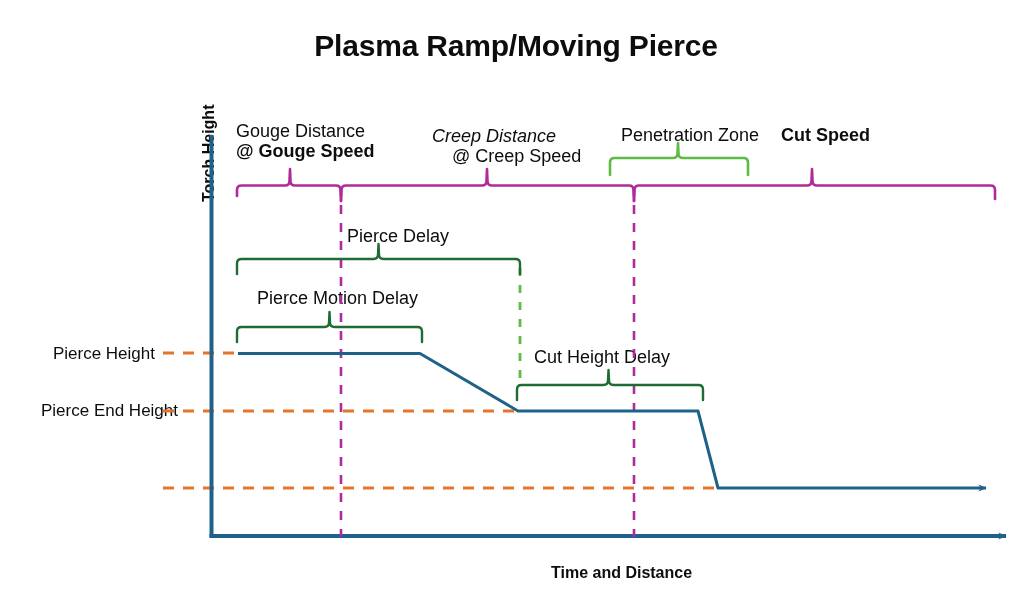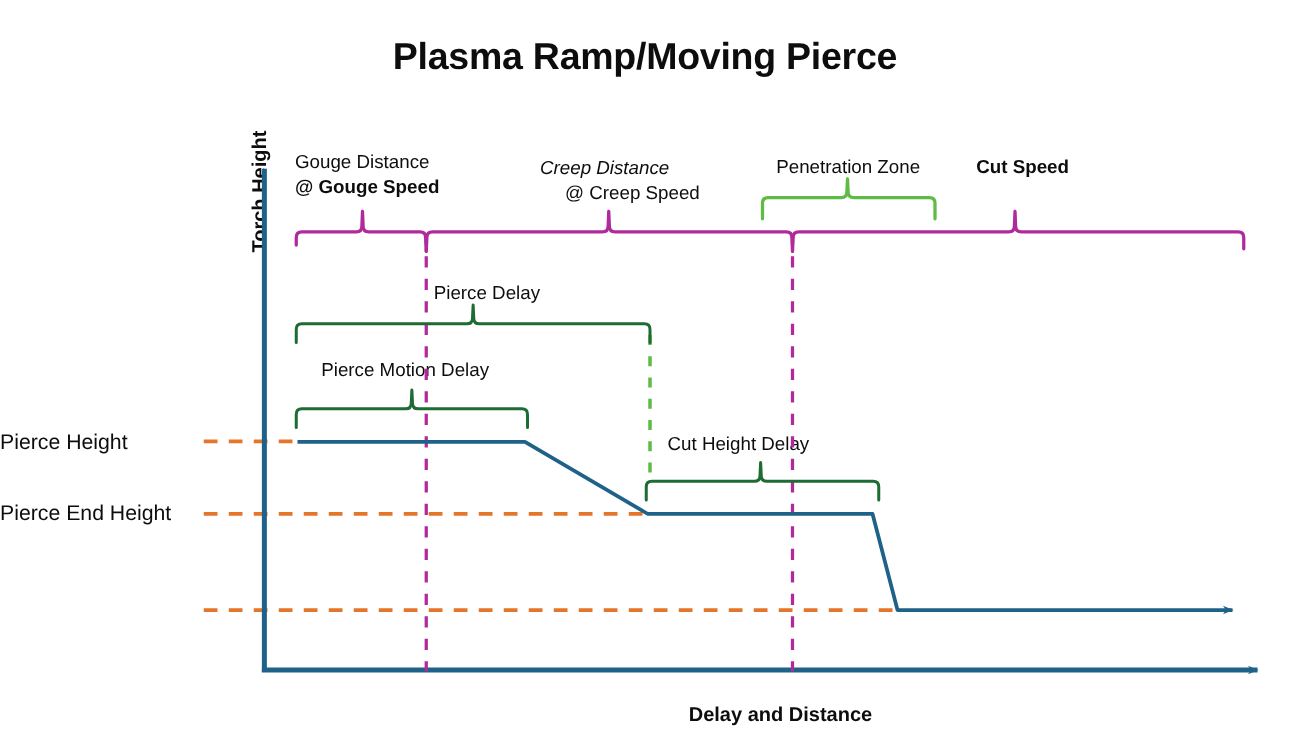--- a/index.html
+++ b/index.html
@@ -3,33 +3,33 @@
 <meta charset="utf-8">
 <style>
   html,body{margin:0;padding:0;background:#ffffff;}
   body{width:1032px;height:596px;overflow:hidden;font-family:"Liberation Sans",sans-serif;color:#0d0d0d;}
   #stage{position:relative;width:1032px;height:472px;}
   svg#diagram{position:absolute;left:0;top:0;width:1032px;height:596px;}
   .lbl{position:absolute;font-family:"Liberation Sans",sans-serif;color:#0d0d0d;white-space:pre;line-height:1.28;}
   .title{font-size:30px;font-weight:bold;text-align:center;width:1032px;left:0;top:27px;letter-spacing:-0.2px;}
   .axis-y{font-size:16px;font-weight:bold;transform:rotate(-90deg);transform-origin:left top;white-space:nowrap;}
   .axis-x{font-size:16px;font-weight:bold;}
-  .anno{font-size:15px;}
-  .ylab{font-size:17px;text-align:left;}
+  .anno{font-size:18px;}
+  .ylab{font-size:17px;text-align:right;}
 </style>
 </head>
 <body>
 
 <div id="stage">
 
   <div class="lbl title">Plasma Ramp/Moving Pierce</div>
 
   <div class="lbl axis-y" style="left:199px;top:202px;">Torch Height</div>
 
-  <div class="lbl axis-x" style="left:551px;top:563px;">Delay and Distance</div>
+  <div class="lbl axis-x" style="left:551px;top:563px;">Time and Distance</div>
 
   <div class="lbl ylab" style="left:0px;top:343px;width:155px;">Pierce Height</div>
   <div class="lbl ylab" style="left:0px;top:400px;width:178px;">Pierce End Height</div>
 
   <div class="lbl anno" style="left:236px;top:120px;">Gouge Distance</div>
   <div class="lbl anno" style="left:236px;top:140px;font-weight:bold;">@ Gouge Speed</div>
 
   <div class="lbl anno" style="left:432px;top:125px;font-style:italic;">Creep Distance</div>
   <div class="lbl anno" style="left:432px;top:145px;margin-left:20px;">@ Creep Speed</div>
 

